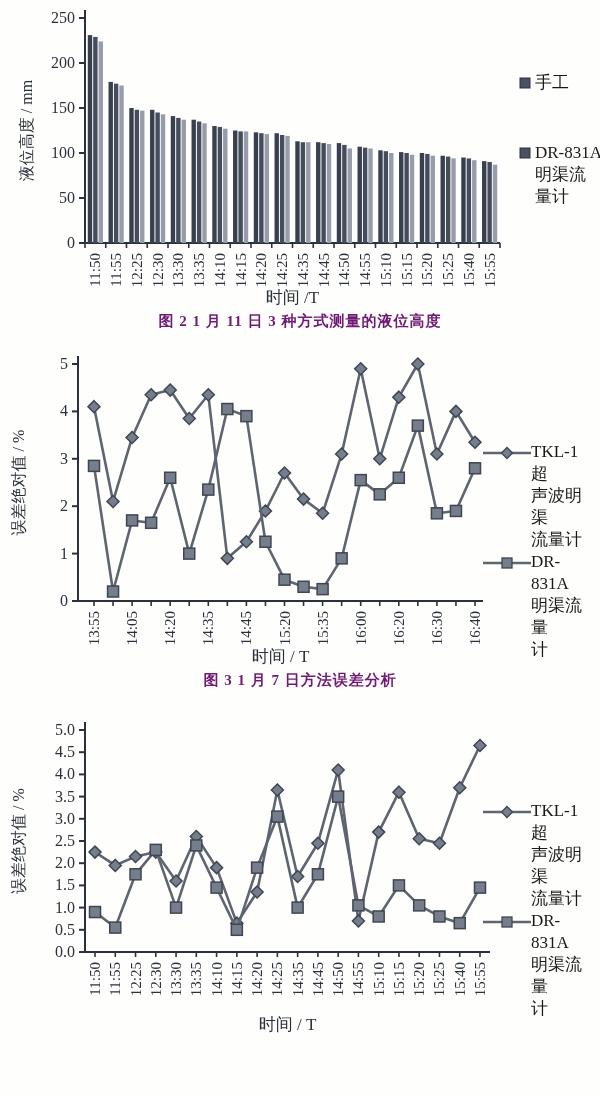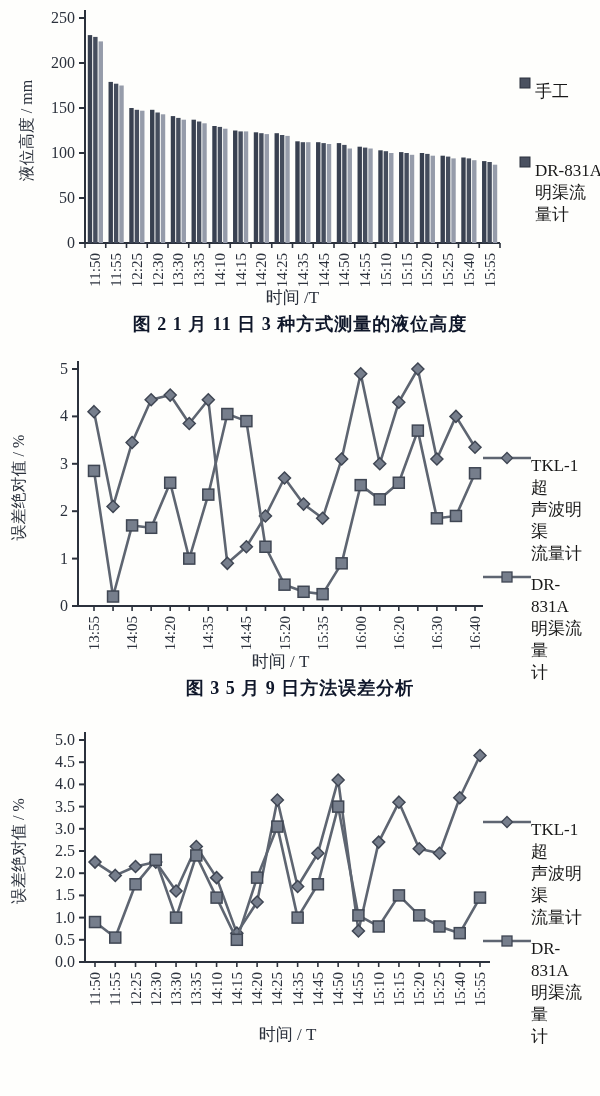--- a/index.html
+++ b/index.html
@@ -7,31 +7,31 @@
     width:600px;height:1096px;background:#ffffff;overflow:hidden;
     font-family:"Liberation Serif","DejaVu Serif",serif;color:#1c1c1c;
   }
   .page{position:relative;width:600px;height:1096px;background:#fefefc;}
   .fig{position:relative;margin:0;padding:0;}
   .fig-3{margin-top:20px;}
   .fig-4{margin-top:24px;}
   svg{display:block;}
   svg text{font-family:"Liberation Serif","DejaVu Serif",serif;}
   .caption{
-    margin:2px 0 0 0;text-align:center;font-weight:bold;font-size:18px;
-    letter-spacing:1px;color:#0f172a;
+    margin:2px 0 0 0;text-align:center;font-weight:bold;font-size:15px;
+    letter-spacing:1px;color:#701a75;
   }
   .legend{position:absolute;width:112px;}
   .legend-fig2{left:519px;top:72px;}
   .legend-fig3{left:483px;top:90px;}
   .legend-fig4{left:483px;top:86px;}
   .legend-item{display:flex;align-items:flex-start;}
   .legend-fig2 .legend-item + .legend-item{margin-top:48px;}
   .legend-label{
-    font-size:17px;line-height:22px;white-space:pre-line;color:#181818;margin-top:9px;
+    font-size:17px;line-height:22px;white-space:pre-line;color:#181818;
   }
   .legend-marker{flex-shrink:0;margin-top:5px;}
   .legend-fig2 .legend-marker{margin-top:5px;margin-right:3px;}
 </style>
 </head>
 <body>
 
 <div class="page">
 
   <figure class="fig fig-2">
@@ -281,21 +281,21 @@
         <div class="legend-item">
           <svg class="legend-marker" width="48" height="14">
             <line x1="0" y1="7" x2="48" y2="7" stroke="#5e6571" stroke-width="2.4"></line>
             <rect x="19" y="2" width="10" height="10" fill="#767e8c" stroke="#3f4653" stroke-width="1.3"></rect>
           </svg>
           <span class="legend-label">DR-831A
 明渠流量
 计</span>
         </div>
       </div>
-    <figcaption class="caption">图 3  5 月 9 日方法误差分析</figcaption>
+    <figcaption class="caption">图 3  1 月 7 日方法误差分析</figcaption>
   </figure>
 
   <figure class="fig fig-4">
     <svg id="fig4-svg" width="600" height="322" viewBox="0 0 600 322">
         <line x1="85" y1="8" x2="85" y2="238" stroke="#2b313c" stroke-width="2"></line>
         <line x1="84" y1="238" x2="490" y2="238" stroke="#2b313c" stroke-width="2"></line>
         <line x1="79" y1="238" x2="85" y2="238" stroke="#2b313c" stroke-width="2"></line>
         <text x="75" y="243" text-anchor="end" font-size="16" fill="#2b313c">0.0</text>
         <line x1="79" y1="215.8" x2="85" y2="215.8" stroke="#2b313c" stroke-width="2"></line>
         <text x="75" y="220.8" text-anchor="end" font-size="16" fill="#2b313c">0.5</text>

